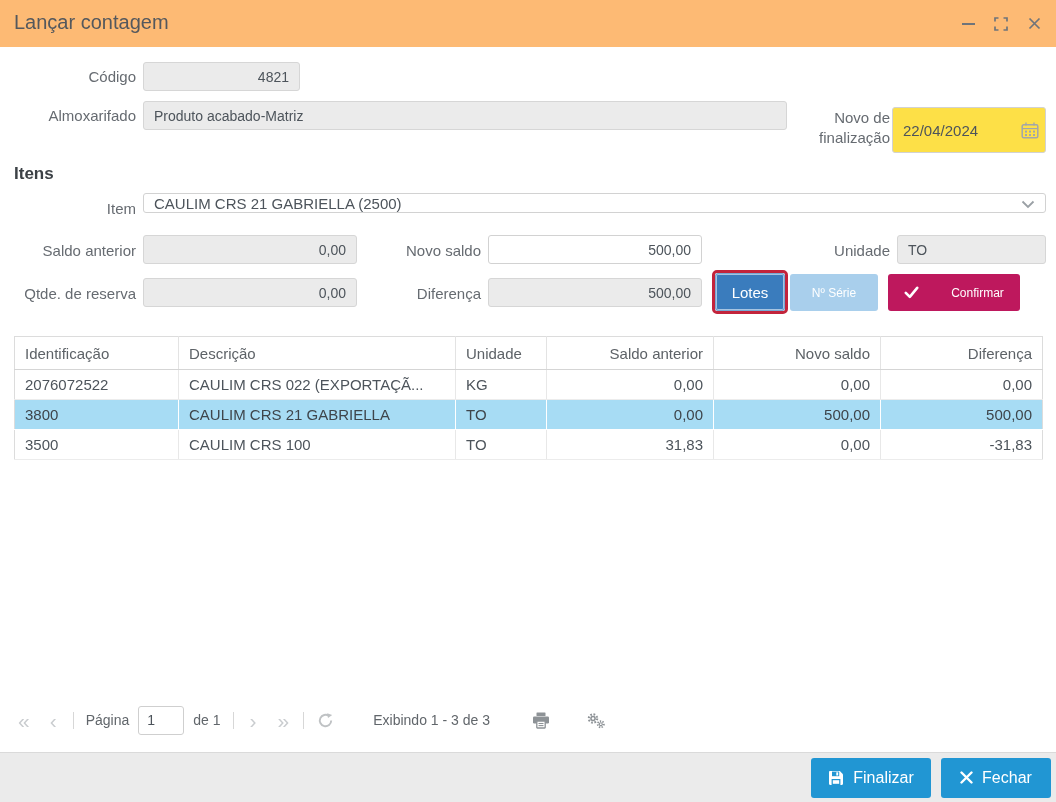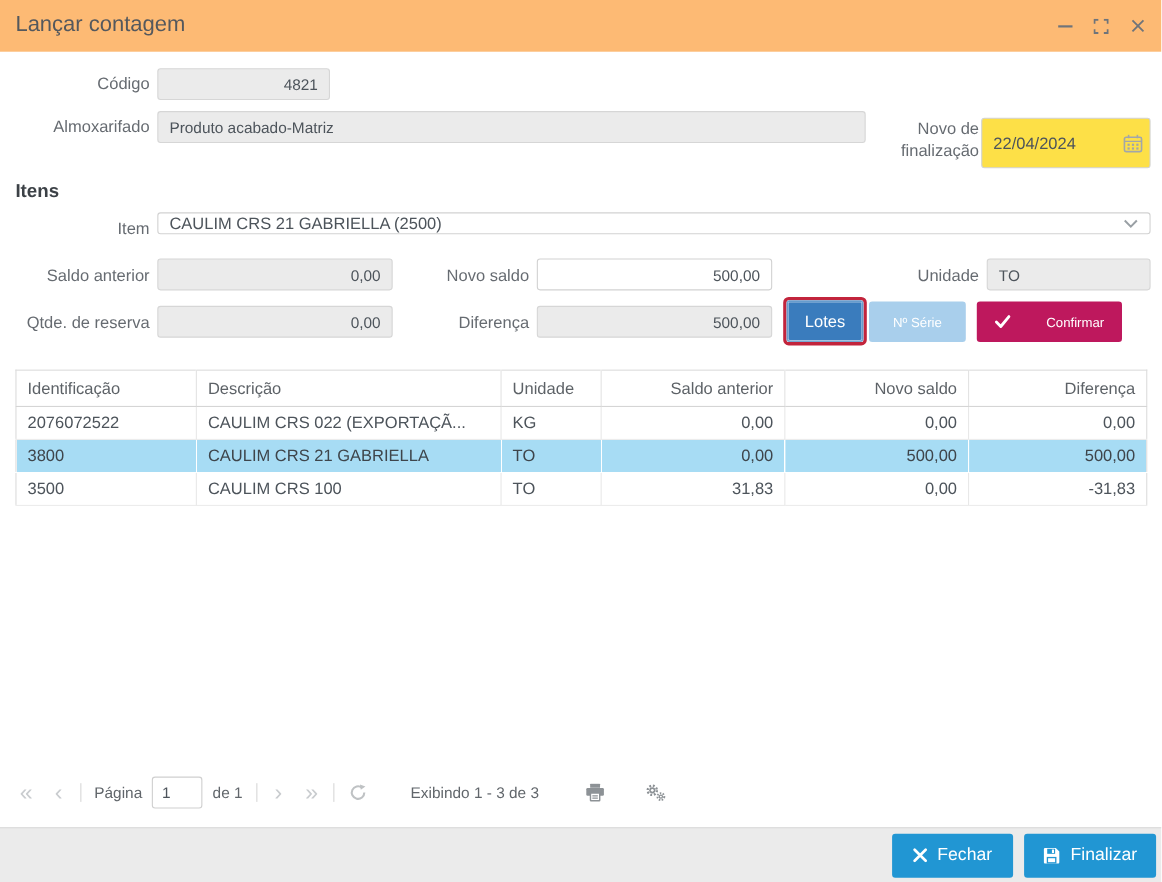--- a/index.html
+++ b/index.html
@@ -238,35 +238,35 @@
         <circle cx="7" cy="6.5" r="2.8" fill="#8d9296"></circle>
         <circle cx="7" cy="6.5" r="1.2" fill="#fff"></circle>
         <circle cx="14.8" cy="12.2" r="3.1" fill="none" stroke="#8d9296" stroke-width="1.8" stroke-dasharray="1.35 1.3"></circle>
         <circle cx="14.8" cy="12.2" r="2" fill="#8d9296"></circle>
         <circle cx="14.8" cy="12.2" r="0.9" fill="#fff"></circle>
       </svg>
     </span>
   </div>
 
   <div class="footer">
-    <button class="btn fbtn fbtn2">
-      <span style="display:flex">
-        <svg width="13" height="13" viewBox="0 0 13 13">
-            <path d="M1.5 1.5l10 10M11.5 1.5l-10 10" stroke="#fff" stroke-width="2.4" stroke-linecap="round"></path>
-          </svg>
-      </span>
-      <span>Fechar</span>
-    </button>
     <button class="btn fbtn">
       <span style="display:flex">
         <svg width="16" height="16" viewBox="0 0 16 16">
           <path d="M2.2 1h9.6L15 4.2v9.6c0 .7-.5 1.2-1.2 1.2H2.2c-.7 0-1.2-.5-1.2-1.2V2.2C1 1.5 1.5 1 2.2 1z" fill="#fff"></path>
           <rect x="4" y="1.6" width="7.2" height="4.6" fill="#2196d3"></rect>
           <rect x="8.3" y="2.3" width="1.9" height="3.2" fill="#fff"></rect>
           <rect x="3.6" y="9" width="8.8" height="6" fill="#2196d3"></rect>
           <rect x="4.8" y="10.2" width="6.4" height="3.6" fill="#fff"></rect>
         </svg>
       </span>
       <span>Finalizar</span>
     </button>
+    <button class="btn fbtn fbtn2">
+      <span style="display:flex">
+        <svg width="13" height="13" viewBox="0 0 13 13">
+            <path d="M1.5 1.5l10 10M11.5 1.5l-10 10" stroke="#fff" stroke-width="2.4" stroke-linecap="round"></path>
+          </svg>
+      </span>
+      <span>Fechar</span>
+    </button>
   </div>
 
 </div>
 
 </body></html>

